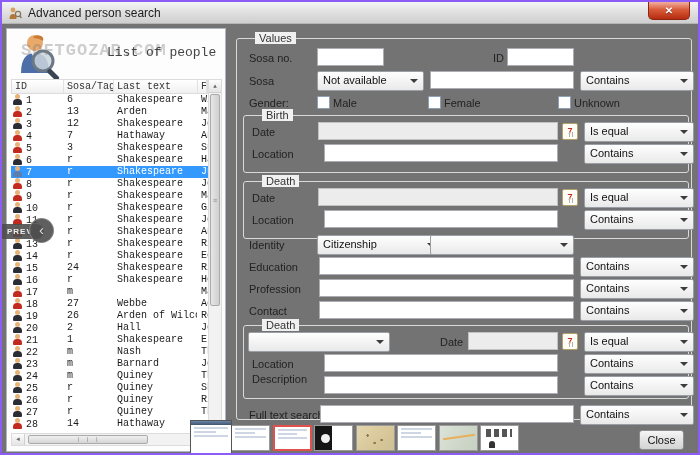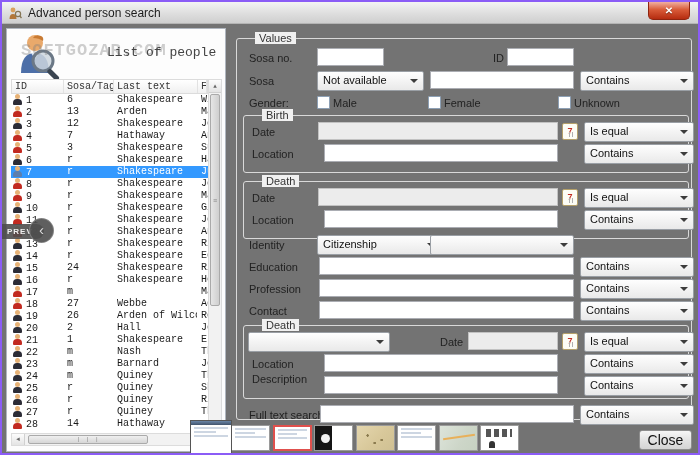--- a/index.html
+++ b/index.html
@@ -119,23 +119,23 @@
                  radial-gradient(circle at 70% 60%, #8a7a4e 1px, transparent 1.5px),
                  radial-gradient(circle at 45% 80%, #8a7a4e 1px, transparent 1.5px);}
   .thumb.k-mapgrey { background:linear-gradient(120deg,#dde4da,#cdd6c8 60%,#c7d2c2); }
   .thumb.k-mapgrey::after { content:""; position:absolute; left:3px; top:10px; width:32px; height:2px;
       background:#e8b05a; transform:rotate(-8deg); }
   .thumb.k-icons::before { content:""; position:absolute; left:5px; top:3px; width:26px; height:8px;
       background:repeating-linear-gradient(90deg,#555 0 5px,transparent 5px 8px); }
   .thumb.k-icons::after { content:""; position:absolute; left:8px; bottom:2px; width:6px; height:7px;
       background:#333; border-radius:3px 3px 0 0; }
 
-  .close-button { position:absolute; left:637px; top:428px; width:53px; height:20px;
+  .close-button { position:absolute; left:637px; top:428px; width:45px; height:20px;
                   background:linear-gradient(#f6f6f6,#e3e3e3 50%,#d4d4d4);
-                  border:1px solid #8e8e8e; border-radius:3px; font-size:14px; color:#111;
+                  border:1px solid #8e8e8e; border-radius:3px; font-size:11px; color:#111;
                   text-align:center; line-height:18px; cursor:pointer; }
   .footer-line { position:absolute; left:0; top:452px; width:700px; height:1px; background:#d8d8d8; }
 </style>
 </head>
 <body>
 
 <div class="dialog">
 
   <div class="titlebar">
     <svg class="title-icon" viewBox="0 0 14 14">

